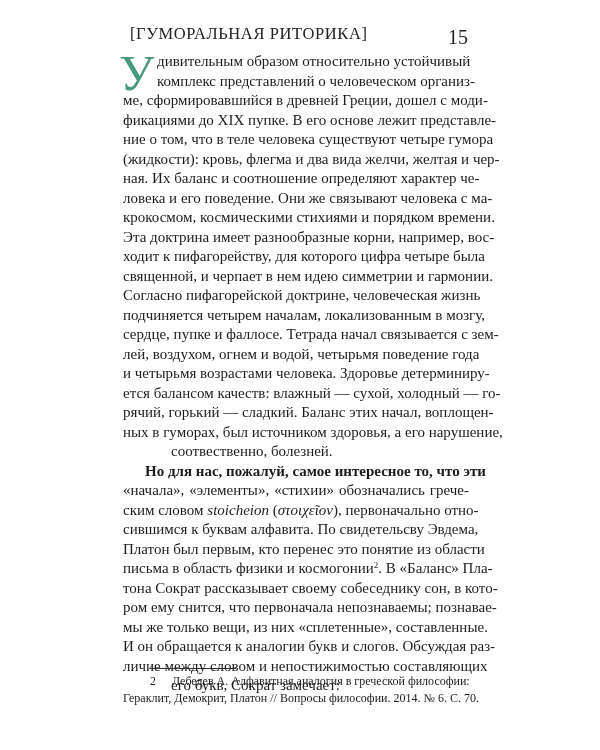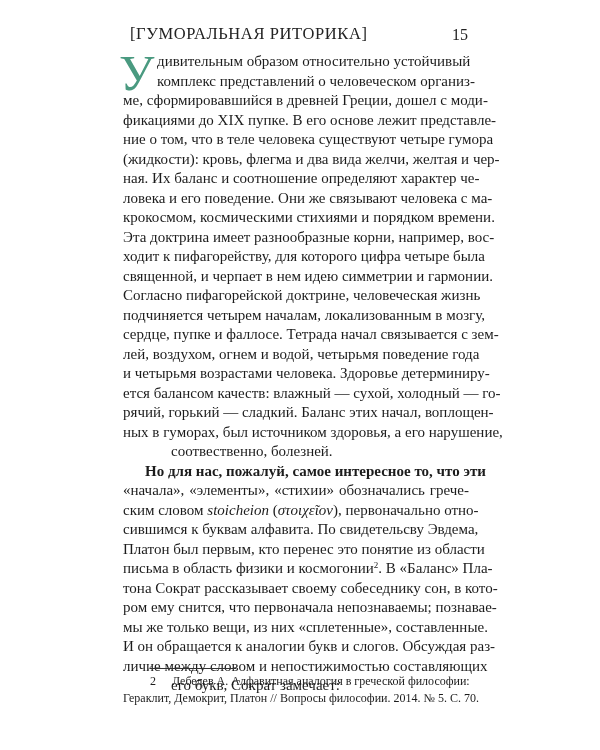--- a/index.html
+++ b/index.html
@@ -1,21 +1,21 @@
 <!DOCTYPE html>
 <html><head>
 <meta charset="utf-8">
 <style>
   html, body { margin: 0; padding: 0; background: #ffffff; }
   body { width: 600px; height: 750px; position: relative; overflow: hidden;
          font-family: "Liberation Serif", "DejaVu Serif", serif; color: #1c1c1c; }
   .page { position: absolute; left: 0; top: 0; width: 500px; height: 750px; background: #fff; }
   .header { position: absolute; left: 130px; top: 24px; width: 340px; height: 24px; }
   .running-head { position: absolute; left: 0; top: 0; font-size: 16.5px; letter-spacing: 0.6px; color: #222; }
-  .page-number { position: absolute; right: 2px; top: 2px; font-size: 16px; color: #222; }
+  .page-number { position: absolute; right: 2px; top: 2px; font-size: 20px; color: #222; }
   .body-text { position: absolute; left: 123px; top: 52px; width: 346px; font-size: 15px; line-height: 19.5px; }
   .line { display: block; white-space: nowrap; text-align: justify; text-align-last: justify; height: 19.5px; overflow: visible; }
   .line.last { text-align-last: left; margin-left: 48px; }
   .line.indent-cap { padding-left: 34px; }
   .line.indent { padding-left: 22px; font-weight: bold; }
   .dropcap { position: absolute; left: -4px; top: -4px; font-size: 50px; line-height: 50px; color: #4a9a80; font-family: "Liberation Serif", serif; }
   .it { font-style: italic; }
   sup { font-size: 9px; line-height: 0; vertical-align: 5px; }
   .footnote-rule { position: absolute; left: 150px; top: 668px; width: 86px; height: 0; border-top: 1px solid #333; }
   .footnotes { position: absolute; left: 123px; top: 673px; width: 346px; font-size: 12px; line-height: 17px; }
@@ -73,16 +73,16 @@
       <span class="line">И он обращается к аналогии букв и слогов. Обсуждая раз-</span>
       <span class="line">личие между словом и непостижимостью составляющих</span>
       <span class="line last">его букв, Сократ замечает:</span>
     </div>
   </div>
 
   <div class="footnote-rule"></div>
 
   <div class="footnotes">
     <span class="fn-line first"><span class="fn-num">2</span><span>Лебедев А. Алфавитная аналогия в греческой философии:</span></span>
-    <span class="fn-line last">Гераклит, Демокрит, Платон // Вопросы философии. 2014. № 5. С. 70.</span>
+    <span class="fn-line last">Гераклит, Демокрит, Платон // Вопросы философии. 2014. № 6. С. 70.</span>
   </div>
 
 </div>
 
 </body></html>

